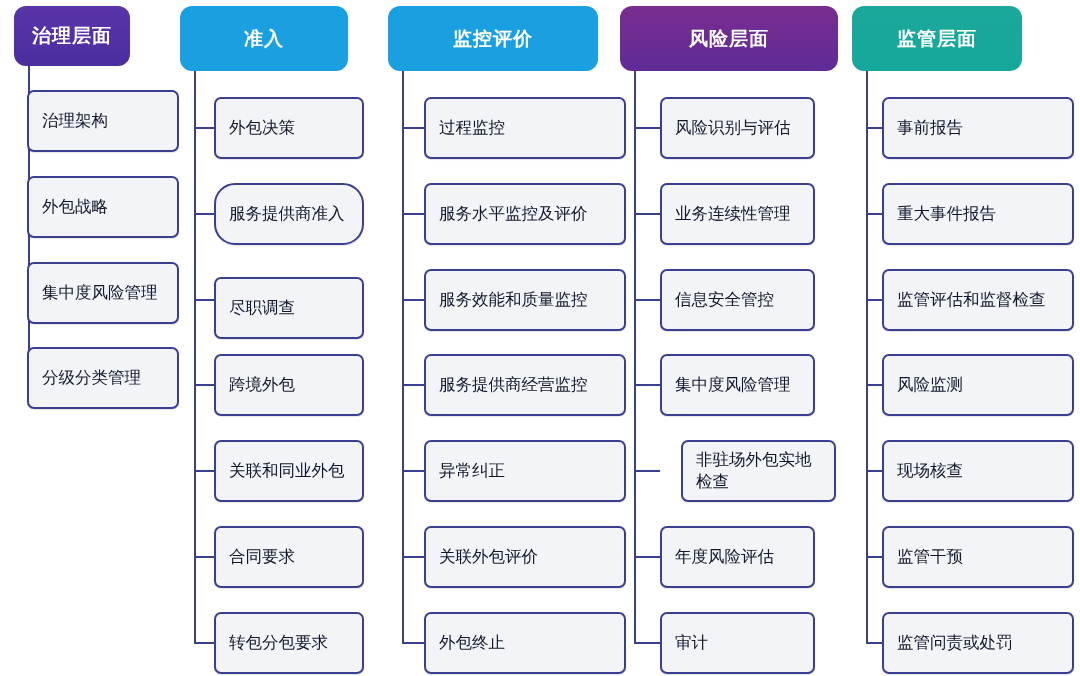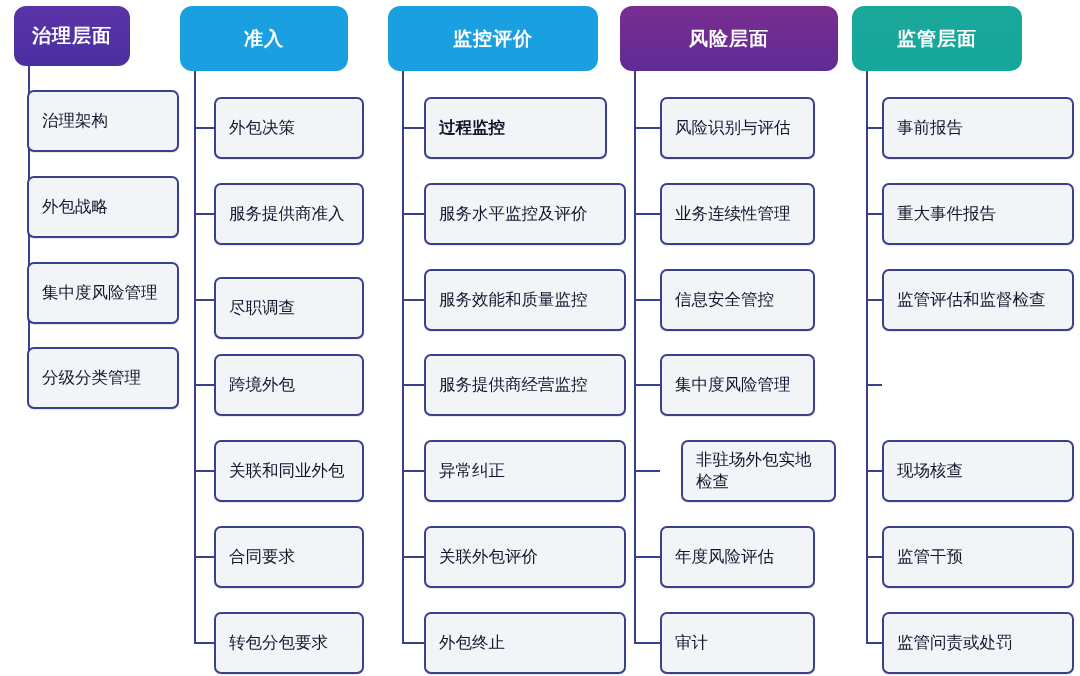--- a/index.html
+++ b/index.html
@@ -94,21 +94,21 @@
     </div>
     <div class="column" style="left: 180px; width: 168px;">
       <div class="col-header" style="width: 168px; height: 65px; background: linear-gradient(rgb(26, 159, 224), rgb(26, 159, 224));">准入</div>
     </div>
     <div class="connector" style="left: 194px; top: 71px; height: 572px;"></div>
     <div class="stub" style="left: 194px; top: 127px; width: 20px;"></div>
     <div class="node" style="left: 214px; top: 97px; width: 150px; height: 62px;">
       <span class="node-label">外包决策</span>
     </div>
     <div class="stub" style="left: 194px; top: 213px; width: 20px;"></div>
-    <div class="node" style="left: 214px; top: 183px; width: 150px; height: 62px;">
+    <div class="node" style="left: 214px; top: 183px; width: 150px; height: 62px; border-radius: 21px;">
       <span class="node-label">服务提供商准入</span>
     </div>
     <div class="stub" style="left: 194px; top: 299px; width: 20px;"></div>
     <div class="node" style="left: 214px; top: 277px; width: 150px; height: 62px;">
       <span class="node-label">尽职调查</span>
     </div>
     <div class="stub" style="left: 194px; top: 384px; width: 20px;"></div>
     <div class="node" style="left: 214px; top: 354px; width: 150px; height: 62px;">
       <span class="node-label">跨境外包</span>
     </div>
@@ -122,21 +122,21 @@
     </div>
     <div class="stub" style="left: 194px; top: 642px; width: 20px;"></div>
     <div class="node" style="left: 214px; top: 612px; width: 150px; height: 62px;">
       <span class="node-label">转包分包要求</span>
     </div>
     <div class="column" style="left: 388px; width: 210px;">
       <div class="col-header" style="width: 210px; height: 65px; background: linear-gradient(rgb(26, 159, 224), rgb(26, 159, 224));">监控评价</div>
     </div>
     <div class="connector" style="left: 402px; top: 71px; height: 572px;"></div>
     <div class="stub" style="left: 402px; top: 127px; width: 22px;"></div>
-    <div class="node" style="left: 424px; top: 97px; width: 183px; height: 62px; font-weight: bold;">
+    <div class="node" style="left: 424px; top: 97px; width: 202px; height: 62px;">
       <span class="node-label">过程监控</span>
     </div>
     <div class="stub" style="left: 402px; top: 213px; width: 22px;"></div>
     <div class="node" style="left: 424px; top: 183px; width: 202px; height: 62px;">
       <span class="node-label">服务水平监控及评价</span>
     </div>
     <div class="stub" style="left: 402px; top: 299px; width: 22px;"></div>
     <div class="node" style="left: 424px; top: 269px; width: 202px; height: 62px;">
       <span class="node-label">服务效能和质量监控</span>
     </div>
@@ -198,20 +198,23 @@
     </div>
     <div class="stub" style="left: 866px; top: 213px; width: 16px;"></div>
     <div class="node" style="left: 882px; top: 183px; width: 192px; height: 62px;">
       <span class="node-label">重大事件报告</span>
     </div>
     <div class="stub" style="left: 866px; top: 299px; width: 16px;"></div>
     <div class="node" style="left: 882px; top: 269px; width: 192px; height: 62px;">
       <span class="node-label">监管评估和监督检查</span>
     </div>
     <div class="stub" style="left: 866px; top: 384px; width: 16px;"></div>
+    <div class="node" style="left: 882px; top: 354px; width: 192px; height: 62px;">
+      <span class="node-label">风险监测</span>
+    </div>
     <div class="stub" style="left: 866px; top: 470px; width: 16px;"></div>
     <div class="node" style="left: 882px; top: 440px; width: 192px; height: 62px;">
       <span class="node-label">现场核查</span>
     </div>
     <div class="stub" style="left: 866px; top: 556px; width: 16px;"></div>
     <div class="node" style="left: 882px; top: 526px; width: 192px; height: 62px;">
       <span class="node-label">监管干预</span>
     </div>
     <div class="stub" style="left: 866px; top: 642px; width: 16px;"></div>
     <div class="node" style="left: 882px; top: 612px; width: 192px; height: 62px;">

